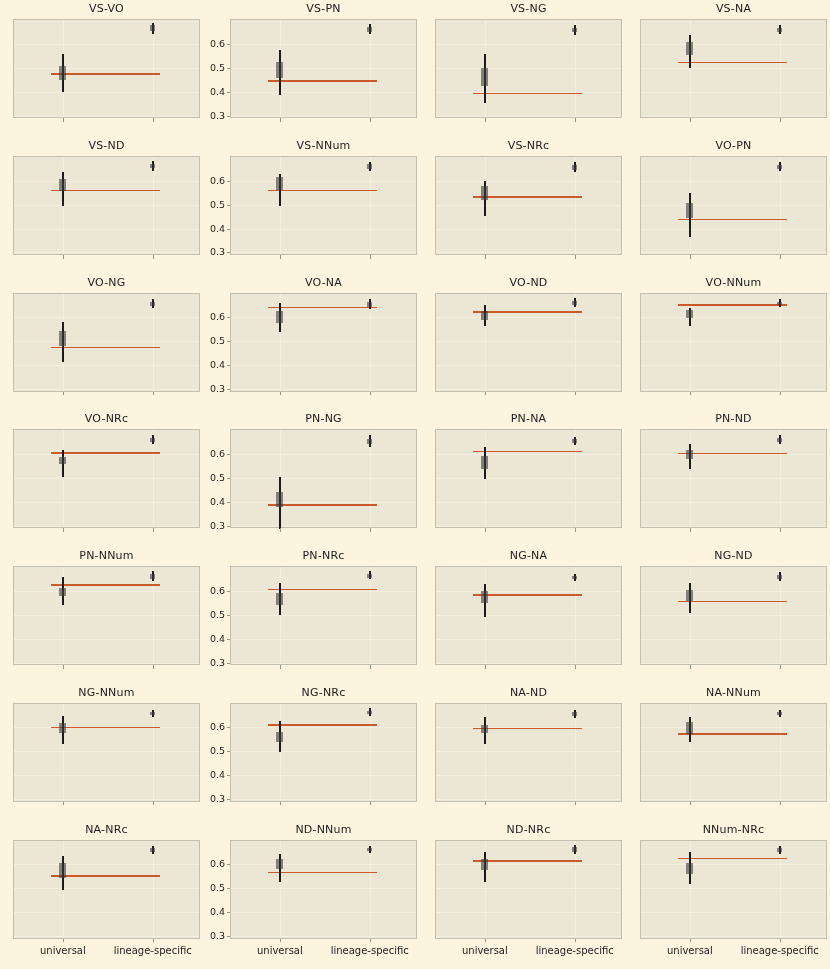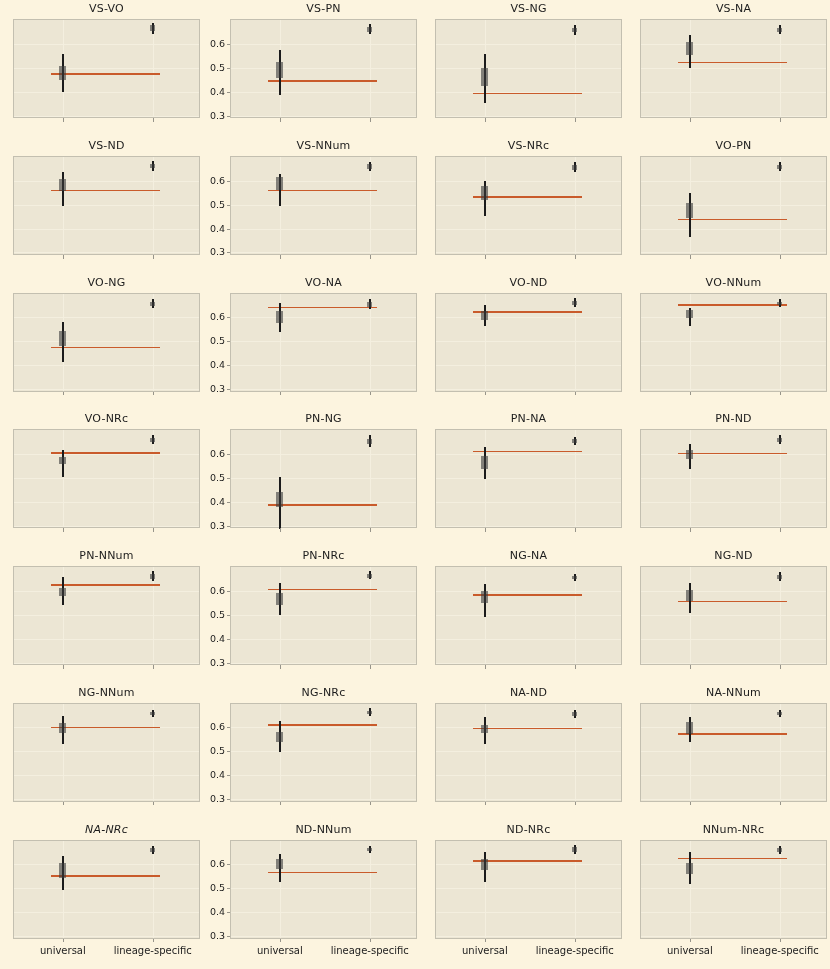--- a/index.html
+++ b/index.html
@@ -473,21 +473,21 @@
       <div style="left: 779.7px; top: 703.8px; width: 1px; height: 97px; background: rgb(244, 239, 223); position: absolute;"></div>
       <div style="left: 678.3px; top: 733.4px; width: 108.6px; height: 1.5px; background: rgb(201, 91, 43); position: absolute;"></div>
       <div style="left: 688.7px; top: 717.4px; width: 2.5px; height: 25.1px; background: rgb(27, 27, 27); position: absolute;"></div>
       <div style="left: 686.4px; top: 722.4px; width: 7px; height: 11.7px; background: rgb(60, 60, 60); opacity: 0.6; position: absolute;"></div>
       <div style="left: 689.9px; top: 801.8px; width: 1px; height: 3.5px; background: rgb(151, 148, 138); position: absolute;"></div>
       <div style="left: 778.7px; top: 709.5px; width: 2px; height: 7.9px; background: rgb(27, 27, 27); position: absolute;"></div>
       <div style="left: 777.2px; top: 711.9px; width: 5px; height: 3.6px; background: rgb(60, 60, 60); opacity: 0.6; position: absolute;"></div>
       <div style="left: 779.7px; top: 801.8px; width: 1px; height: 3.5px; background: rgb(151, 148, 138); position: absolute;"></div>
     </div>
     <div style="left: 0px; top: 0px; position: absolute;">
-      <div class="subplot-title" style="left: 13px; top: 822.5px; width: 187px; color: rgb(28, 28, 28); text-align: center; position: absolute; font-style: italic;">NA-NRc</div>
+      <div class="subplot-title" style="left: 13px; top: 822.5px; width: 187px; color: rgb(28, 28, 28); text-align: center; position: absolute;">NA-NRc</div>
       <div style="left: 13px; top: 839.5px; width: 187px; height: 99px; background: rgb(236, 230, 212); border: 1px solid rgb(195, 191, 176); box-sizing: border-box; position: absolute;"></div>
       <div style="left: 14px; top: 864.1px; width: 185px; height: 1px; background: rgb(244, 239, 223); position: absolute;"></div>
       <div style="left: 14px; top: 888px; width: 185px; height: 1px; background: rgb(244, 239, 223); position: absolute;"></div>
       <div style="left: 14px; top: 912px; width: 185px; height: 1px; background: rgb(244, 239, 223); position: absolute;"></div>
       <div style="left: 14px; top: 935.9px; width: 185px; height: 1px; background: rgb(244, 239, 223); position: absolute;"></div>
       <div style="left: 62.9px; top: 840.5px; width: 1px; height: 97px; background: rgb(244, 239, 223); position: absolute;"></div>
       <div style="left: 152.7px; top: 840.5px; width: 1px; height: 97px; background: rgb(244, 239, 223); position: absolute;"></div>
       <div style="left: 51.3px; top: 875.1px; width: 108.6px; height: 1.5px; background: rgb(201, 91, 43); position: absolute;"></div>
       <div style="left: 61.7px; top: 855.8px; width: 2.5px; height: 34.4px; background: rgb(27, 27, 27); position: absolute;"></div>
       <div style="left: 59.4px; top: 862.5px; width: 7px; height: 15.1px; background: rgb(60, 60, 60); opacity: 0.6; position: absolute;"></div>

